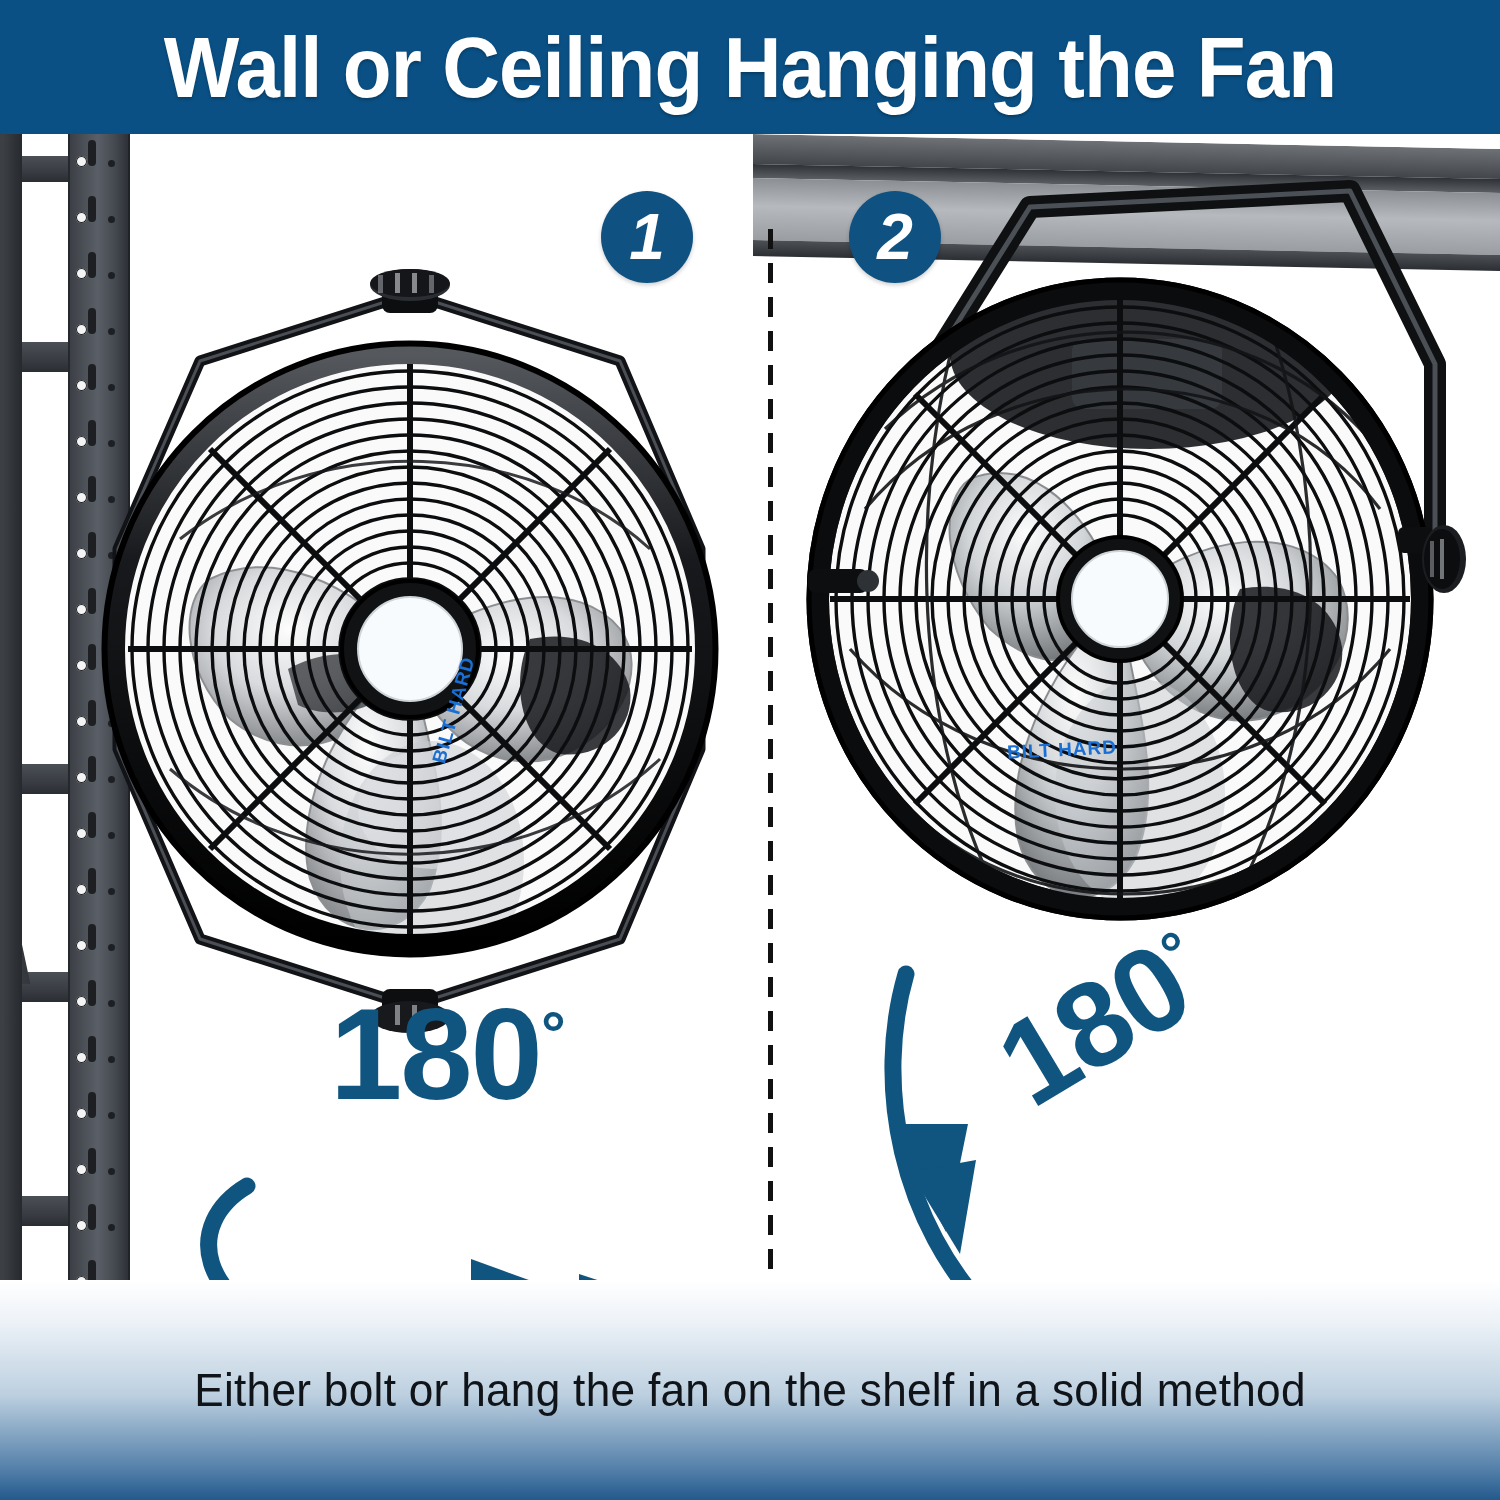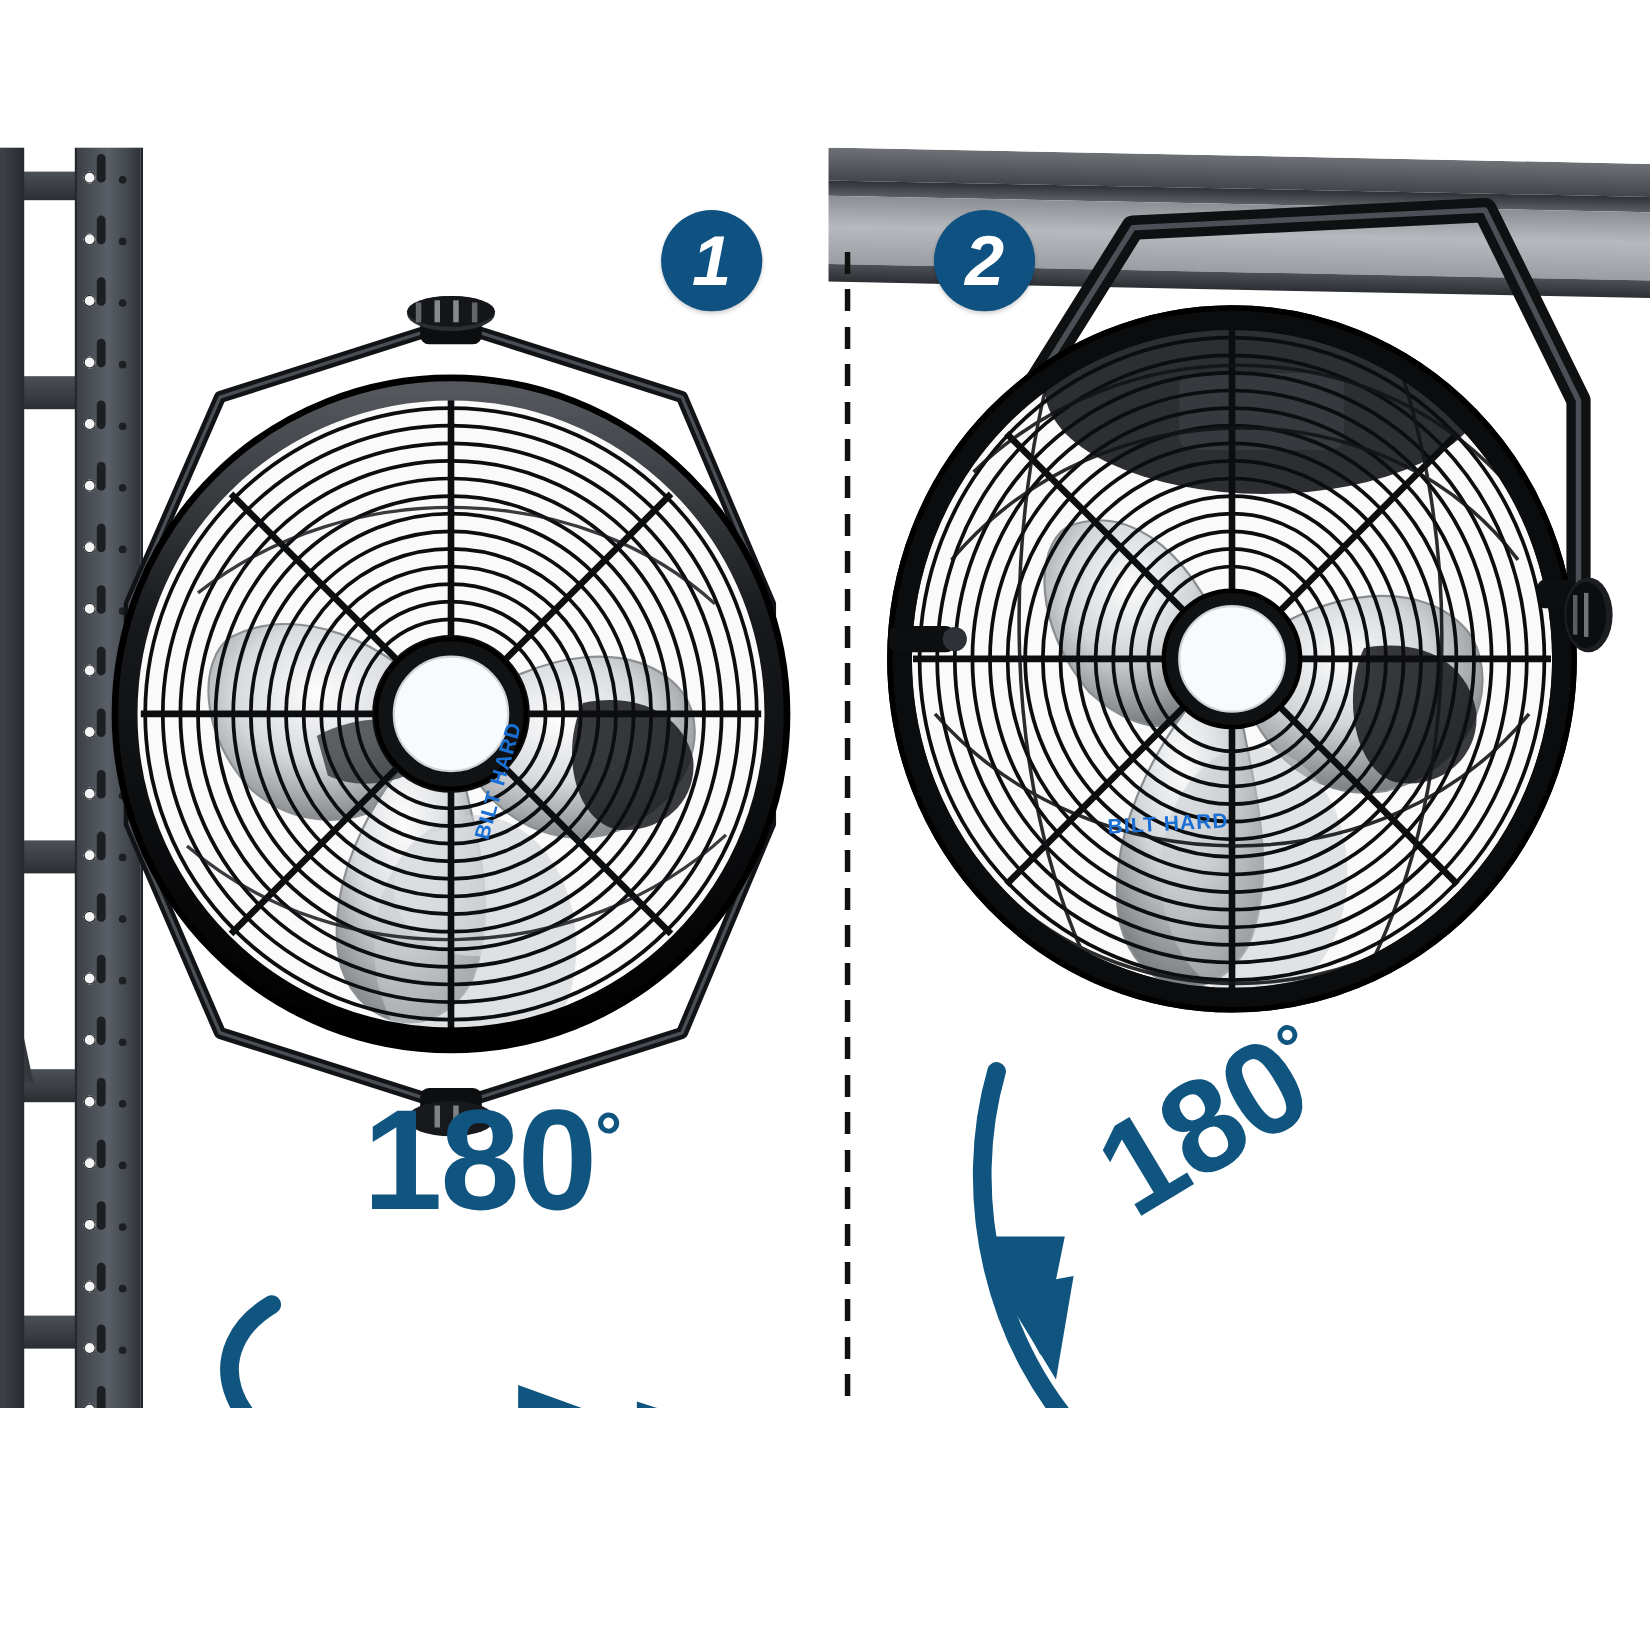--- a/index.html
+++ b/index.html
@@ -90,20 +90,23 @@
   #hub-label-1{left:399px;top:565px;font-size:19px;transform:rotate(-74deg);transform-origin:center;}
   #hub-label-2{left:1007px;top:605px;font-size:19px;transform:rotate(-3deg);transform-origin:center;}
 
   svg{display:block;}
 </style>
 </head>
 <body>
 
 <div id="stage">
 
+  <div id="header">
+    <div id="header-title">Wall or Ceiling Hanging the Fan</div>
+  </div>
 
   <div id="canvas">
 
     <div id="rack">
       <div class="rack-beam" id="beam-1"></div>
       <div class="rack-beam" id="beam-2"></div>
       <div class="rack-beam" id="beam-3"></div>
       <div class="rack-beam" id="beam-4"></div>
       <div class="rack-beam" id="beam-5"></div>
 
@@ -400,14 +403,17 @@
 
     <div class="deg-text" id="deg-2"><span>180</span><span class="sup">°</span></div>
 
     <div id="divider"></div>
 
     <div class="badge" id="badge-1">1</div>
     <div class="badge" id="badge-2">2</div>
 
   </div>
 
+  <div id="footer">
+    <div id="footer-text">Either bolt or hang the fan on the shelf in a solid method</div>
+  </div>
 
 </div>
 
 </body></html>

